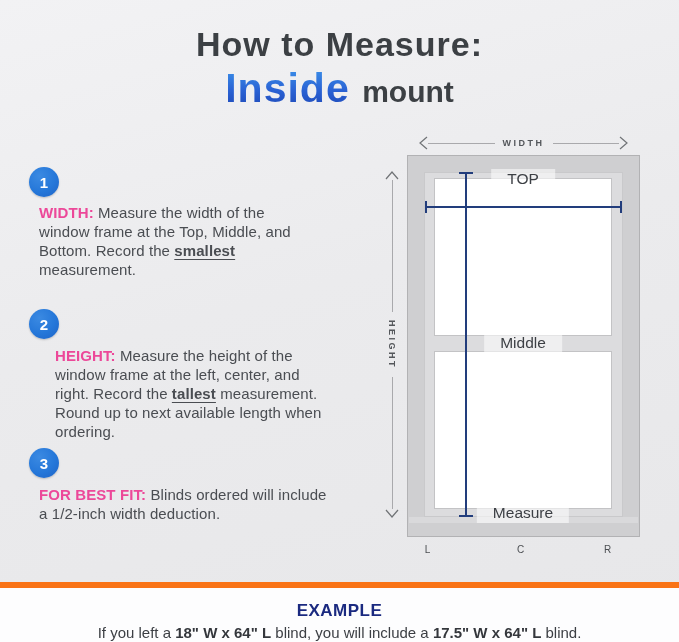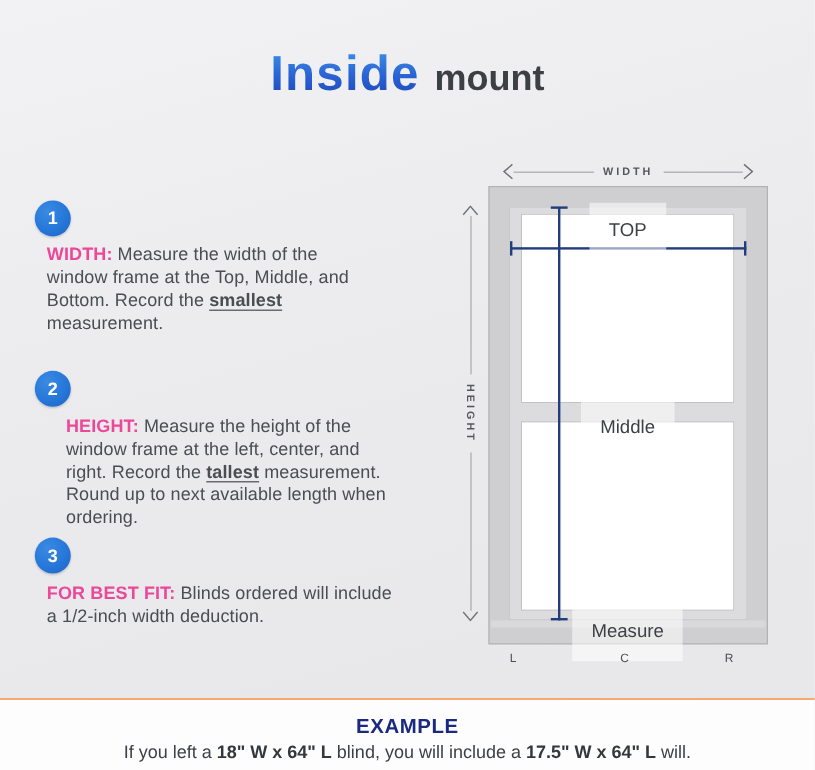--- a/index.html
+++ b/index.html
@@ -9,21 +9,21 @@
     position:relative;
     background:linear-gradient(165deg,#f2f2f4 0%,#ebebed 45%,#e7e7e9 100%);
     overflow:hidden;
     color:#42454a;
   }
   .abs { position:absolute; }
 
   
   .title-block { top:24px; left:0; right:0; text-align:center; }
   .title-line1 { font-size:34px; font-weight:700; letter-spacing:1px; color:#3c4044; line-height:40px; }
-  .title-line2 { line-height:46px; margin-top:14px; }
+  .title-line2 { line-height:46px; margin-top:1px; }
   .title-accent {
     font-size:41px; font-weight:700; letter-spacing:1px;
     background:linear-gradient(180deg,#3e97ec 0%,#2a62d4 55%,#1c45b4 100%);
     -webkit-background-clip:text; background-clip:text;
     -webkit-text-fill-color:transparent; color:#1c45b4;
   }
   .title-suffix { font-size:30px; font-weight:600; color:#3c4044; margin-left:8px; }
 
   
   .step-num {
@@ -50,21 +50,21 @@
     background:#dcdcde; border:1px solid #c9c9cb;
   }
   .sill { position:absolute; left:1px; right:1px; bottom:13px; height:6px; background:#d9d9db; }
   .pane { position:absolute; left:9px; width:178px; background:#ffffff; border:1px solid #c3c3c5; }
   .pane-top { top:5px; height:158px; }
   .pane-bottom { top:178px; height:158px; }
 
   .m-line { background:#223d7c; }
   .pane-label {
     font-size:15.5px; color:#3c3f44; background:rgba(255,255,255,.55);
-    padding:15px 16px; transform:translateX(-50%); white-space:nowrap;
+    padding:1px 16px; transform:translateX(-50%); white-space:nowrap;
   }
 
   
   .arrow-h { left:419px; top:136px; width:209px; height:14px; display:flex; align-items:center; }
   .arrow-h .seg { flex:1; height:1px; background:#a9a9ac; }
   .arrow-label {
     font-size:9px; letter-spacing:2.5px; color:#54575b; font-weight:600;
     padding:0 8px; line-height:14px;
   }
   .arrow-v { left:385px; top:171px; width:14px; height:347px; display:flex; flex-direction:column; align-items:center; }
@@ -72,30 +72,31 @@
   .arrow-v .arrow-label {
     writing-mode:vertical-rl; padding:8px 0; letter-spacing:2.5px;
   }
   .chev { flex:none; display:block; }
 
   .lcr { font-size:10px; letter-spacing:1px; color:#4b4e52; transform:translateX(-50%); top:544px; }
 
   
   .example-band {
     top:582px; left:0; width:679px; height:60px;
-    background:#fdfdfe; border-top:1px solid #f97316; text-align:center;
+    background:#fdfdfe; border-top:6px solid #f97316; text-align:center;
   }
   .example-heading { font-size:17px; font-weight:700; color:#1b2a80; letter-spacing:.5px; margin-top:13px; }
   .example-line { font-size:15px; color:#3c3f44; margin-top:3px; }
   .example-line b { color:#34373c; }
 </style>
 </head>
 <body>
 
 <header class="abs title-block">
+  <div class="title-line1">How to Measure:</div>
   <div class="title-line2">
     <span class="title-accent">Inside</span>
     <span class="title-suffix">mount</span>
   </div>
 </header>
 
 <div class="abs step-num" style="left:29px; top:167px;">1</div>
 <p class="abs step-text" style="left:39px; top:203px;"><b>WIDTH:</b><span> Measure the width of the
 window frame at the Top, Middle, and
 Bottom. Record the </span><u>smallest</u><span>
@@ -154,14 +155,14 @@
 <div class="abs pane-label" style="left:523px; top:169px;">TOP</div>
 <div class="abs pane-label" style="left:523px; top:333px;text-align:center;">Middle</div>
 <div class="abs pane-label" style="left:523px; top:503px;">Measure</div>
 
 <div class="abs lcr" style="left:428px;">L</div>
 <div class="abs lcr" style="left:521px;">C</div>
 <div class="abs lcr" style="left:608px;">R</div>
 
 <footer class="abs example-band">
   <div class="example-heading">EXAMPLE</div>
-  <div class="example-line"><span>If you left a </span><b>18" W x 64" L</b><span> blind, you will include a </span><b>17.5" W x 64" L</b><span> will.</span></div>
+  <div class="example-line"><span>If you left a </span><b>18" W x 64" L</b><span> blind, you will include a </span><b>17.5" W x 64" L</b><span> blind.</span></div>
 </footer>
 
 </body></html>

